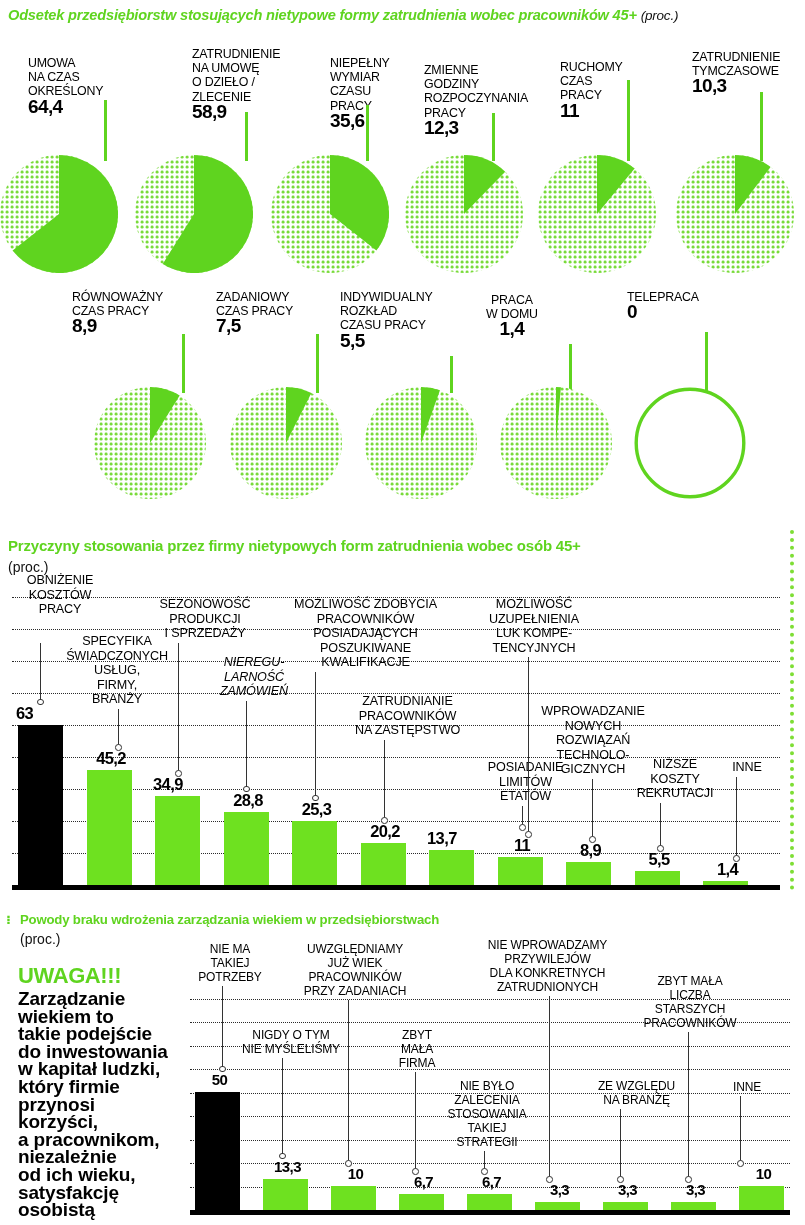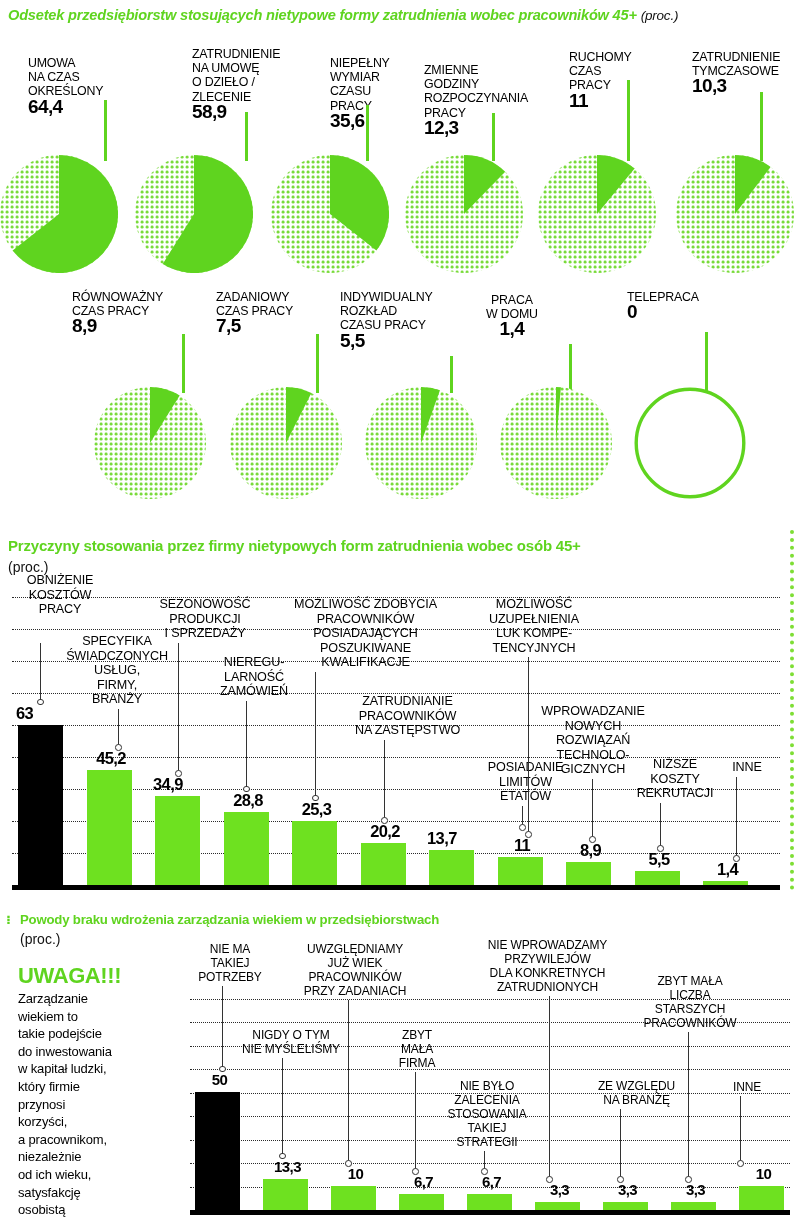--- a/index.html
+++ b/index.html
@@ -31,21 +31,21 @@
   .cat{position:absolute;font-size:12.6px;line-height:14.6px;text-align:center;text-transform:uppercase;letter-spacing:-0.15px;}
   .cat.sm{font-size:12px;line-height:14px;}
   .lead{position:absolute;width:0;border-left:1.1px solid #333;}
   .leaddot{position:absolute;width:4.6px;height:4.6px;border:1.1px solid #333;border-radius:50%;background:#fff;}
 
   
   .rightrule{position:absolute;width:0;border-left:4px dotted #7ede35;}
 
   
   .uwaga-h{font-size:22px;font-weight:bold;color:#5fd41f;letter-spacing:-0.4px;}
-  .uwaga-b{font-size:13px;line-height:17.6px;font-weight:normal;letter-spacing:-0.15px;}
+  .uwaga-b{font-size:19px;line-height:17.6px;font-weight:bold;letter-spacing:-0.15px;}
 
   .bullet{position:absolute;color:#5fd41f;font-size:13px;font-weight:bold;letter-spacing:-1px;}
 </style>
 </head>
 <body>
 
 <div class="abs sec-title t1" style="left:8px;top:7px;width:790px;font-style:italic;"><span>Odsetek przedsiębiorstw stosujących nietypowe formy zatrudnienia wobec pracowników 45+</span> <span class="proc-inline">(proc.)</span></div>
 
 <div id="s1-labels">
     <div class="abs pielab" style="left: 28px; top: 56px; white-space: pre-line;"><span>UMOWA
@@ -56,21 +56,21 @@
 O DZIEŁO /
 ZLECENIE</span><span class="pieval">58,9</span></div>
     <div class="abs pielab" style="left: 330px; top: 56px; white-space: pre-line;"><span>NIEPEŁNY
 WYMIAR
 CZASU
 PRACY</span><span class="pieval">35,6</span></div>
     <div class="abs pielab" style="left: 424px; top: 63px; white-space: pre-line;"><span>ZMIENNE
 GODZINY
 ROZPOCZYNANIA
 PRACY</span><span class="pieval">12,3</span></div>
-    <div class="abs pielab" style="left: 560px; top: 50px; white-space: pre-line; margin-left: 9px;"><span>RUCHOMY
+    <div class="abs pielab" style="left: 560px; top: 60px; white-space: pre-line;"><span>RUCHOMY
 CZAS
 PRACY</span><span class="pieval">11</span></div>
     <div class="abs pielab" style="left: 692px; top: 50px; white-space: pre-line;"><span>ZATRUDNIENIE
 TYMCZASOWE</span><span class="pieval">10,3</span></div>
     <div class="abs pielab" style="left: 72px; top: 290px; white-space: pre-line;"><span>RÓWNOWAŻNY
 CZAS PRACY</span><span class="pieval">8,9</span></div>
     <div class="abs pielab" style="left: 216px; top: 290px; white-space: pre-line;"><span>ZADANIOWY
 CZAS PRACY</span><span class="pieval">7,5</span></div>
     <div class="abs pielab" style="left: 340px; top: 290px; white-space: pre-line;"><span>INDYWIDUALNY
 ROZKŁAD
@@ -251,21 +251,21 @@
     <div class="barval" style="left: 153px; top: 775.254px; width: 53px; ">34,9</div>
     <div class="cat" style="left: 140px; top: 597px; width: 130px;">
       <div>SEZONOWOŚĆ</div>
       <div>PRODUKCJI</div>
       <div>I SPRZEDAŻY</div>
     </div>
     <div class="lead" style="left: 178px; top: 642.8px; height: 129.454px;"></div>
     <div class="leaddot" style="left: 175.2px; top: 770.254px;"></div>
     <div class="bar" style="left: 223.5px; width: 45px; top: 811.766px; height: 73.2343px;"></div>
     <div class="barval" style="left: 221.5px; top: 790.766px; width: 53px; text-align: center;">28,8</div>
-    <div class="cat" style="left: 204px; top: 655px; width: 100px;">
+    <div class="cat" style="left: 204px; top: 655px; width: 100px; font-style: italic;">
       <div>NIEREGU-</div>
       <div>LARNOŚĆ</div>
       <div>ZAMÓWIEŃ</div>
     </div>
     <div class="lead" style="left: 246px; top: 700.8px; height: 86.9657px;"></div>
     <div class="leaddot" style="left: 243.2px; top: 785.766px;"></div>
     <div class="bar" style="left: 292px; width: 45px; top: 820.666px; height: 64.3343px;"></div>
     <div class="barval" style="left: 290px; top: 799.666px; width: 53px; text-align: center;">25,3</div>
     <div class="cat" style="left: 273px; top: 597px; width: 185px;">
       <div>MOŻLIWOŚĆ ZDOBYCIA</div>

